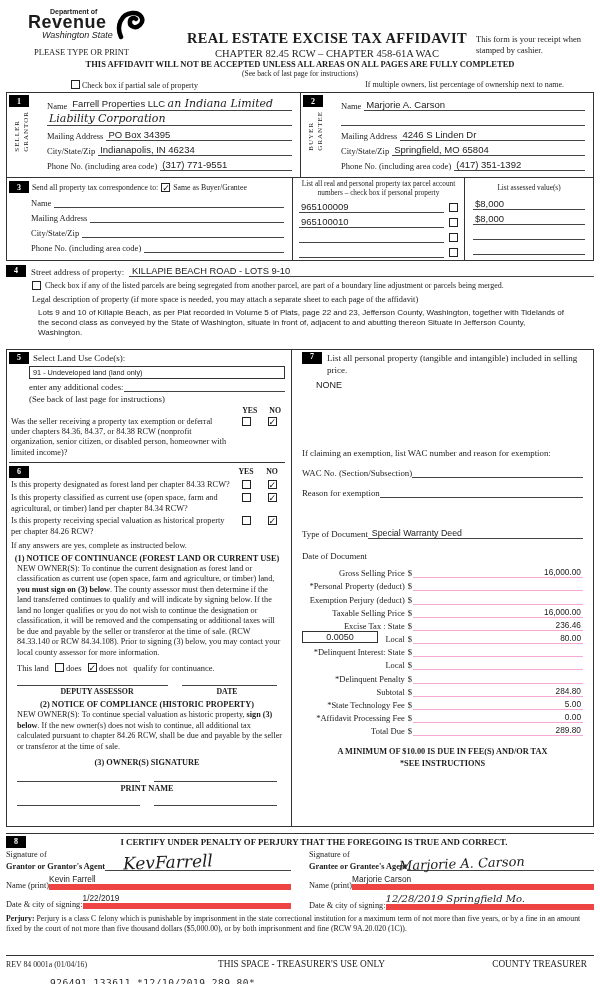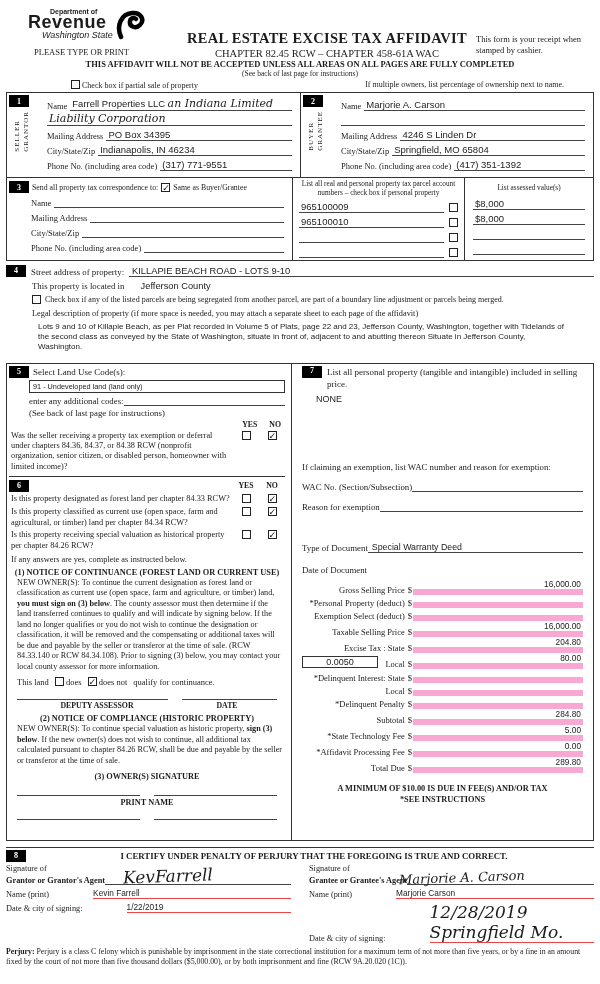--- a/index.html
+++ b/index.html
@@ -103,37 +103,37 @@
   .sec7-hd { display:flex; gap:5px; font-size:9px; line-height:1.35; }
   .none { margin:4px 0 0 14px; font-size:9px; font-family:"Liberation Sans",sans-serif; }
   .exnote { margin-top:58px; font-size:8.8px; }
   .wacrow { display:flex; align-items:flex-end; margin-top:10px; font-size:8.8px; }
   .wacrow .fill { flex:1; border-bottom:1px solid #444; min-height:10px; }
   .docrow { display:flex; align-items:flex-end; font-size:8.8px; margin-top:4px; }
   .docrow .fill { flex:1; border-bottom:1px solid #444; padding:0 4px; min-height:11px; }
   .mrow { display:flex; align-items:flex-end; min-height:13.2px; font-size:8.5px; }
   .mlabel { flex:1; text-align:right; white-space:nowrap; }
   .mdollar { margin:0 1px 0 3px; }
-  .mline { width:170px; border-bottom:6px solid #f9a8d4; text-align:right; font-family:"Liberation Sans",sans-serif; font-size:8.3px; padding:0 2px; min-height:10px; }
+  .mline { width:170px; border-bottom:1px solid #f9a8d4; text-align:right; font-family:"Liberation Sans",sans-serif; font-size:8.3px; padding:0 2px; min-height:10px; }
   .ratebox { border:1px solid #333; width:76px; text-align:center; font-family:"Liberation Sans",sans-serif; font-size:9px; margin-bottom:1px; }
   .minimum { text-align:center; font-size:8.3px; font-weight:bold; margin-top:10px; line-height:1.35; }
   
   .sec8 { margin:6px 6px 0 6px; border-top:1px solid #333; padding-top:2px; }
   .certify { display:flex; gap:8px; align-items:center; }
   .certify .t { flex:1; text-align:center; font-size:8.8px; font-weight:bold; }
   .sigcols { display:flex; gap:18px; margin-top:2px; }
   .sigcol { flex:1; }
   .sigl1 { font-size:8.3px; }
   .sigl2 { display:flex; align-items:flex-end; font-size:8.3px; }
   .sigl2 .who { font-weight:bold; white-space:nowrap; }
   .sigl2 .sfill { flex:1; border-bottom:1px solid #444; position:relative; min-height:12px; }
   .scrawl { position:absolute; left:18px; bottom:-2px; font-size:17px; white-space:nowrap; transform:rotate(-2deg); }
   .scrawl2 { position:absolute; left:-8px; bottom:-1px; font-size:13px; white-space:nowrap; transform:rotate(-2deg); }
   .sigl3 { display:flex; align-items:flex-end; font-size:8.3px; margin-top:3px; }
-  .sigl3 .fill { flex:1; border-bottom:1px solid #ef4444; padding:0 0; min-height:11px;margin-left:44px; }
+  .sigl3 .fill { flex:1; border-bottom:6px solid #ef4444; padding:0 0; min-height:11px; }
   
   .perjury { margin:4px 6px 0 6px; font-size:7.8px; line-height:1.3; border-bottom:1.5px solid #333; padding-bottom:21px; }
   .footrow { display:flex; margin:3px 13px 0 6px; align-items:baseline; }
   .footrow .rev { font-size:7.8px; width:170px; }
   .footrow .tspace { flex:1; text-align:center; font-size:9.3px; }
   .footrow .ct { width:160px; text-align:right; font-size:9.3px; }
   .stamp { margin:8px 0 0 50px; font-family:"DejaVu Sans Mono",monospace; font-size:9.5px; color:#2b2b2b; letter-spacing:0.5px; }
 </style>
 </head>
 <body>
@@ -293,24 +293,20 @@
       </div>
     </div>
   </div>
 
   <div class="sec4">
     <div class="srow">
       <span class="badge">4</span>
       <span>Street address of property:</span>
       <span class="addr sans">KILLAPIE BEACH ROAD - LOTS 9-10</span>
     </div>
-    <div class="sec4-loc">
-      <span>This property is located in</span>
-      <span class="sans">Jefferson County</span>
-    </div>
     <div class="sec4-seg">
       <span class="cb"></span>
       <span>Check box if any of the listed parcels are being segregated from another parcel, are part of a boundary line adjustment or parcels being merged.</span>
     </div>
     <div class="sec4-leg">Legal description of property (if more space is needed, you may attach a separate sheet to each page of the affidavit)</div>
     <div class="legal-text">Lots 9 and 10 of Killapie Beach, as per Plat recorded in Volume 5 of Plats, page 22 and 23, Jefferson County, Washington, together with Tidelands of the second class as conveyed by the State of Washington, situate in front of, adjacent to and abutting thereon Situate in Jefferson County, Washington.</div>
   </div>
 
   <div class="regionC">
 
@@ -414,33 +410,33 @@
             <span class="mlabel">Gross Selling Price</span>
             <span class="mdollar">$</span>
             <span class="mline">16,000.00</span>
           </div>
         <div class="mrow">
             <span class="mlabel">*Personal Property (deduct)</span>
             <span class="mdollar">$</span>
             <span class="mline"></span>
           </div>
         <div class="mrow">
-            <span class="mlabel">Exemption Select (deduct)</span>
+            <span class="mlabel">Exemption Perjury (deduct)</span>
             <span class="mdollar">$</span>
             <span class="mline"></span>
           </div>
         <div class="mrow">
             <span class="mlabel">Taxable Selling Price</span>
             <span class="mdollar">$</span>
             <span class="mline">16,000.00</span>
           </div>
         <div class="mrow">
             <span class="mlabel">Excise Tax : State</span>
             <span class="mdollar">$</span>
-            <span class="mline">204.80</span>
+            <span class="mline">236.46</span>
           </div>
         <div class="mrow">
             <span class="ratebox">0.0050</span>
             <span class="mlabel">Local</span>
             <span class="mdollar">$</span>
             <span class="mline">80.00</span>
           </div>
         <div class="mrow">
             <span class="mlabel">*Delinquent Interest: State</span>
             <span class="mdollar">$</span>
@@ -514,21 +510,21 @@
           <span class="sfill">
               <span class="scrawl2 hand">Marjorie A. Carson</span>
             </span>
         </div>
         <div class="sigl3">
           <span>Name (print)</span>
           <span class="fill sans">Marjorie Carson</span>
         </div>
         <div class="sigl3">
           <span>Date &amp; city of signing:</span>
-          <span class="fill hand" style="font-size:17px">12/28/2019  Springfield Mo.</span>
+          <span class="fill hand" style="font-size:10px">12/28/2019  Springfield Mo.</span>
         </div>
       </div>
     </div>
   </div>
 
   <div class="perjury"><span class="bold">Perjury:</span><span> Perjury is a class C felony which is punishable by imprisonment in the state correctional institution for a maximum term of not more than five years, or by a fine in an amount fixed by the court of not more than five thousand dollars ($5,000.00), or by both imprisonment and fine (RCW 9A.20.020 (1C)).</span></div>
   <div class="footrow">
     <span class="rev">REV 84 0001a (01/04/16)</span>
     <span class="tspace">THIS SPACE - TREASURER'S USE ONLY</span>
     <span class="ct">COUNTY TREASURER</span>

